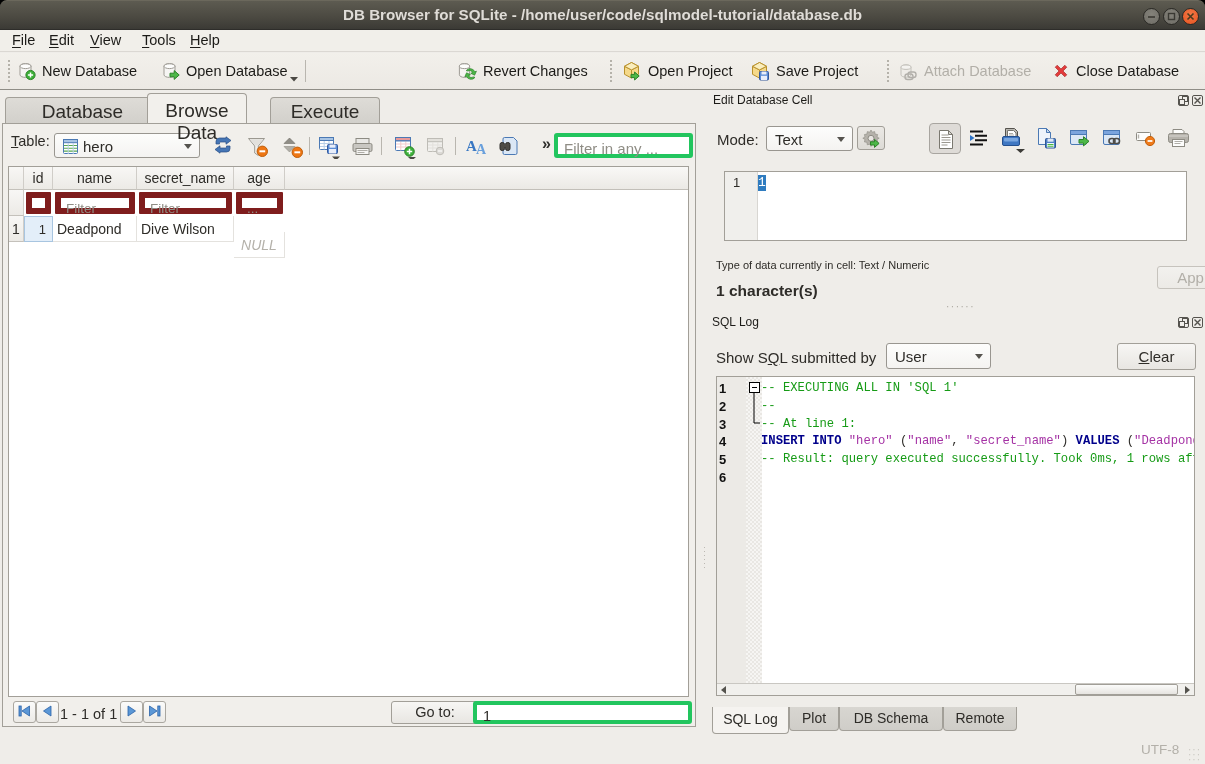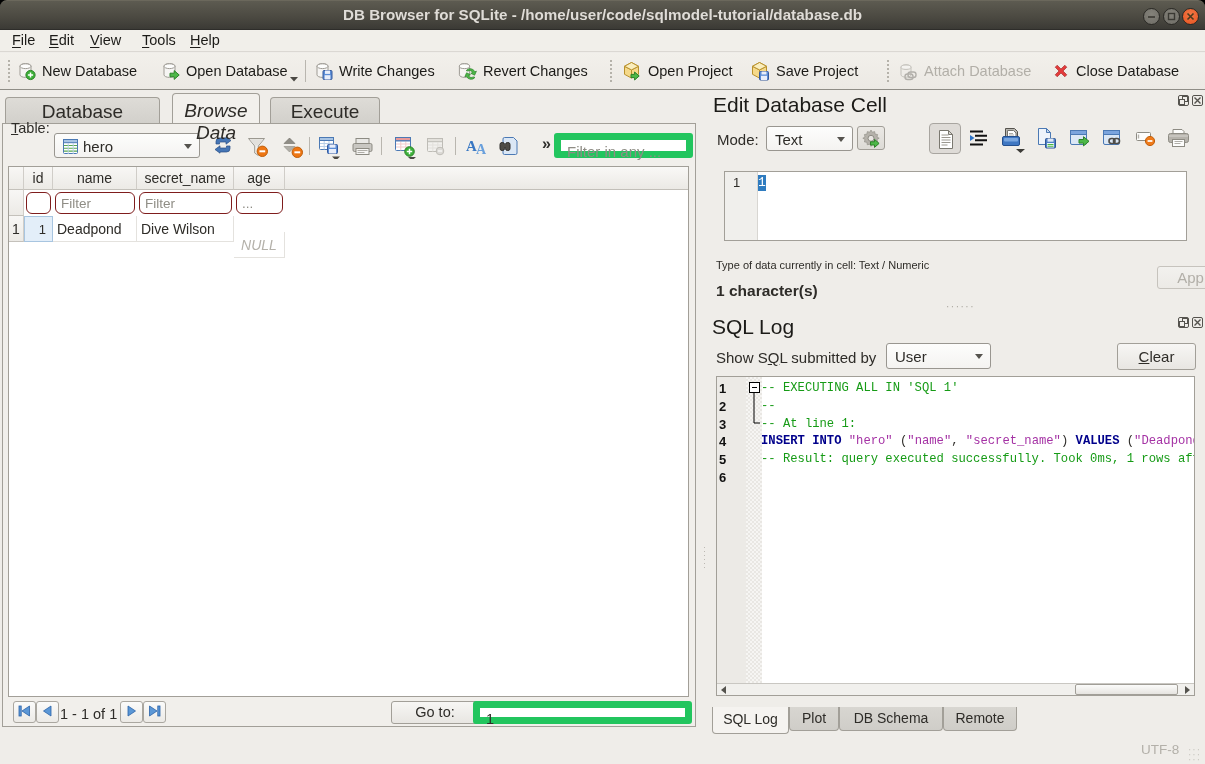--- a/index.html
+++ b/index.html
@@ -32,34 +32,34 @@
 .tab { position:absolute; border:1px solid #a29f98; border-bottom:none; border-radius:4px 4px 0 0;
   font-size:19px; text-align:center; }
 .tab.inactive { background:linear-gradient(#dedcd7,#d2d0cb); height:26px; top:97px; padding-top:3px; }
 .tab.active { background:#f2f0ec; height:30px; top:93px; padding-top:6px; z-index:5; }
 #pane-left { position:absolute; left:2px; top:123px; width:694px; height:604px;
   background:#f1efeb; border:1px solid #a29f98; }
 
 .combo { position:absolute; background:linear-gradient(#fdfdfc,#f4f3f1); border:1px solid #999690; border-radius:3px; font-size:15px; }
 .combo .arrow { position:absolute; right:7px; top:50%; margin-top:-2px; width:0; height:0;
   border-left:4px solid transparent; border-right:4px solid transparent; border-top:5px solid #55534e; }
-.input { position:absolute; background:#fff; border:7px solid #22c55e; border-radius:3px; font-size:13px; color:#2e2c28; }
+.input { position:absolute; background:#fff; border:4px solid #22c55e; border-radius:3px; font-size:13px; color:#2e2c28; }
 .placeholder { color:#8f8d85; font-size:13.5px; }
 
 #grid { position:absolute; left:8px; top:166px; width:681px; height:531px; background:#fff; border:1px solid #a29f98; }
 .gh { position:absolute; background:linear-gradient(#f8f7f5,#eceae6); border-right:1px solid #d0cdc8; border-bottom:1px solid #c4c1bb; font-size:14px; text-align:center; }
 .gcell { position:absolute; border-right:1px solid #e4e2de; border-bottom:1px solid #e4e2de; font-size:14px; padding:5px 4px 0 4px; }
-.finp { position:absolute; top:25px; height:22px; background:#fff; border:1px solid #7f1d1d; border-radius:6px; }
+.finp { position:absolute; top:25px; height:22px; background:#fff; border:6px solid #7f1d1d; border-radius:1px; }
 
 .navbtn { position:absolute; width:23px; height:22px; background:linear-gradient(#fbfbfa,#eceae6); border:1px solid #aaa7a0; border-radius:3px; }
 .pushbtn { position:absolute; background:linear-gradient(#f7f6f4,#e8e6e2); border:1px solid #a29f98; border-radius:3px; text-align:center; font-size:14.5px; }
 .iconbtn { position:absolute; background:linear-gradient(#ebe9e5,#dddbd6); border:1px solid #a19e97; border-radius:3px; }
 .iconbtn.checked { background:#dedbd7; border-color:#a8a5a0; border-radius:4px; }
 
-.docktitle { position:absolute; font-size:21px; color:#1c1b18; }
+.docktitle { position:absolute; font-size:12px; color:#1c1b18; }
 .dockicon { position:absolute; width:11px; height:11px; border:1px solid #55534e; border-radius:2px; }
 .dockicon svg { display:block; }
 .codearea { position:absolute; background:#fff; border:1px solid #a29f98; font-family:"Liberation Mono", monospace; }
 .ln { font-weight:bold; color:#111; }
 .c-com { color:#169b16; }
 .c-kw { color:#00008b; font-weight:bold; }
 .c-str { color:#a431a4; }
 
 .btab { position:absolute; border:1px solid #a29f98; border-top:none; border-radius:0 0 4px 4px; font-size:14px; text-align:center; }
 .btab.inactive { background:linear-gradient(#d8d6d1,#cfcdc8); height:24px; top:707px; padding-top:3px; }
@@ -102,27 +102,20 @@
         </svg>New Database</div>
     <div class="tbtn" style="left:161px;"><svg width="19" height="20" viewBox="0 0 19 20">
           <path d="M3 5.2 c0-1.5 2.5-2.6 5.5-2.6 s5.5 1.1 5.5 2.6 v8.6 c0 1.5-2.5 2.6-5.5 2.6 s-5.5-1.1-5.5-2.6 z" fill="#f6f5f3" stroke="#9e9b94"></path>
           <ellipse cx="8.5" cy="5.2" rx="5.5" ry="2.4" fill="#fdfdfc" stroke="#9e9b94"></ellipse>
           <path d="M9 12.2 h4.2 v-2.6 l5 4.4 -5 4.4 v-2.6 H9 z" fill="#4db848" stroke="#2c8329"></path>
         </svg>Open Database</div>
     <svg class="abs" style="left:289px; top:23px;" width="10" height="6">
         <path d="M1 1 h8 l-4 4.5 z" fill="#4a4843"></path>
       </svg>
     <div class="tsep" style="left:305px;"></div>
-    <div class="tbtn" style="left:314px;"><svg width="19" height="20" viewBox="0 0 19 20">
-          <path d="M3 5.2 c0-1.5 2.5-2.6 5.5-2.6 s5.5 1.1 5.5 2.6 v8.6 c0 1.5-2.5 2.6-5.5 2.6 s-5.5-1.1-5.5-2.6 z" fill="#f6f5f3" stroke="#9e9b94"></path>
-          <ellipse cx="8.5" cy="5.2" rx="5.5" ry="2.4" fill="#fdfdfc" stroke="#9e9b94"></ellipse>
-          <rect x="9" y="9.5" width="9" height="9" rx="1" fill="#5b8dd6" stroke="#35599c"></rect>
-          <rect x="11" y="9.5" width="5" height="3.4" fill="#e8eefa"></rect>
-          <rect x="10.6" y="14.2" width="5.8" height="4.3" fill="#e8eefa"></rect>
-        </svg>Write Changes</div>
     <div class="tbtn" style="left:457px;"><svg width="20" height="20" viewBox="0 0 20 20">
           <path d="M2.4 5.2 c0-1.5 2.3-2.6 5.1-2.6 s5.1 1.1 5.1 2.6 v8.6 c0 1.5-2.3 2.6-5.1 2.6 s-5.1-1.1-5.1-2.6 z" fill="#f6f5f3" stroke="#9e9b94"></path>
           <ellipse cx="7.5" cy="5.2" rx="5.1" ry="2.4" fill="#fdfdfc" stroke="#9e9b94"></ellipse>
           <path d="M9.2 9.6 a5 5 0 0 1 8.6 1.2 l1.6-0.6 -1.8 4 -3.8-1.9 1.8-0.8 a3 3 0 0 0-4.6-1.4 z" fill="#4db848" stroke="#2c8329" stroke-width=".7"></path>
           <path d="M18 16.4 a5 5 0 0 1-8.6-1.2 l-1.6 0.6 1.8-4 3.8 1.9 -1.8 0.8 a3 3 0 0 0 4.6 1.4 z" fill="#4db848" stroke="#2c8329" stroke-width=".7"></path>
         </svg>Revert Changes</div>
     <div class="grip" style="left:609px;"></div>
     <div class="tbtn" style="left:622px;"><svg width="20" height="20" viewBox="0 0 20 20">
           <path d="M9.5 1.5 l7 3.8 v8 l-7 3.8 -7-3.8 v-8 z" fill="#f5d98a" stroke="#b9912c"></path>
           <path d="M2.5 5.3 l7 3.6 7-3.6 M9.5 8.9 v8" fill="none" stroke="#b9912c"></path>
@@ -143,25 +136,25 @@
         </svg>Close Database</div>
     <div class="tbtn dis" style="left:898px;"><svg width="20" height="20" viewBox="0 0 20 20" opacity="0.45">
           <path d="M3 6.2 c0-1.4 2.3-2.4 5-2.4 s5 1 5 2.4 v7.6 c0 1.4-2.3 2.4-5 2.4 s-5-1-5-2.4 z" fill="#efeeea" stroke="#8d8b83"></path>
           <ellipse cx="8" cy="6.2" rx="5" ry="2.2" fill="#fbfbfa" stroke="#8d8b83"></ellipse>
           <rect x="10" y="11" width="8" height="5.5" rx="2.5" fill="none" stroke="#6a6862" stroke-width="1.4"></rect>
           <rect x="7" y="13" width="8" height="5.5" rx="2.5" fill="none" stroke="#6a6862" stroke-width="1.4"></rect>
         </svg>Attach Database</div>
   </div>
 
   <div class="tab inactive" style="left:5px; width:155px;">Database Structure</div>
-  <div class="tab active" style="left:172px; width:88px;font-style:italic;">Browse Data</div>
+  <div class="tab active" style="left:147px; width:100px;">Browse Data</div>
   <div class="tab inactive" style="left:270px; width:110px;">Execute SQL</div>
   <div id="pane-left"></div>
 
-  <div class="abs" style="left:11px; top:120px;"><u>T</u>able:</div>
+  <div class="abs" style="left:11px; top:133px;"><u>T</u>able:</div>
   <div class="combo" style="left:54px; top:133px; width:146px; height:25px;">
       <span class="arrow"></span>
     <svg style="position:absolute; left:7px; top:4px;" width="17" height="17" viewBox="0 0 17 17">
         <rect x="1.5" y="1.5" width="14" height="14" rx="1" fill="#fff" stroke="#4b79b4"></rect>
         <rect x="1.5" y="1.5" width="14" height="3.2" fill="#a8c4e4" stroke="#4b79b4"></rect>
         <path d="M2 7.5 h13 M2 10.3 h13 M2 13.1 h13" stroke="#58a84f" stroke-width="1.1"></path>
         <path d="M6.2 5 v11 M11.2 5 v11" stroke="#b8cfe8" stroke-width="1"></path>
       </svg>
     <span style="position:absolute; left:28px; top:4px;">hero</span>
     </div>

